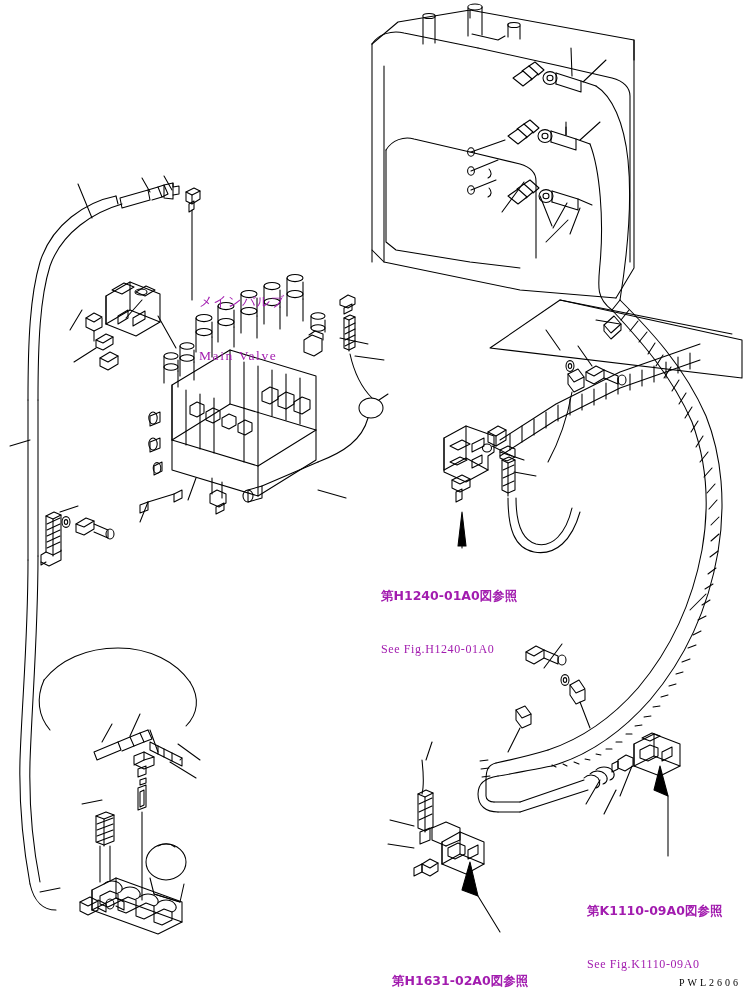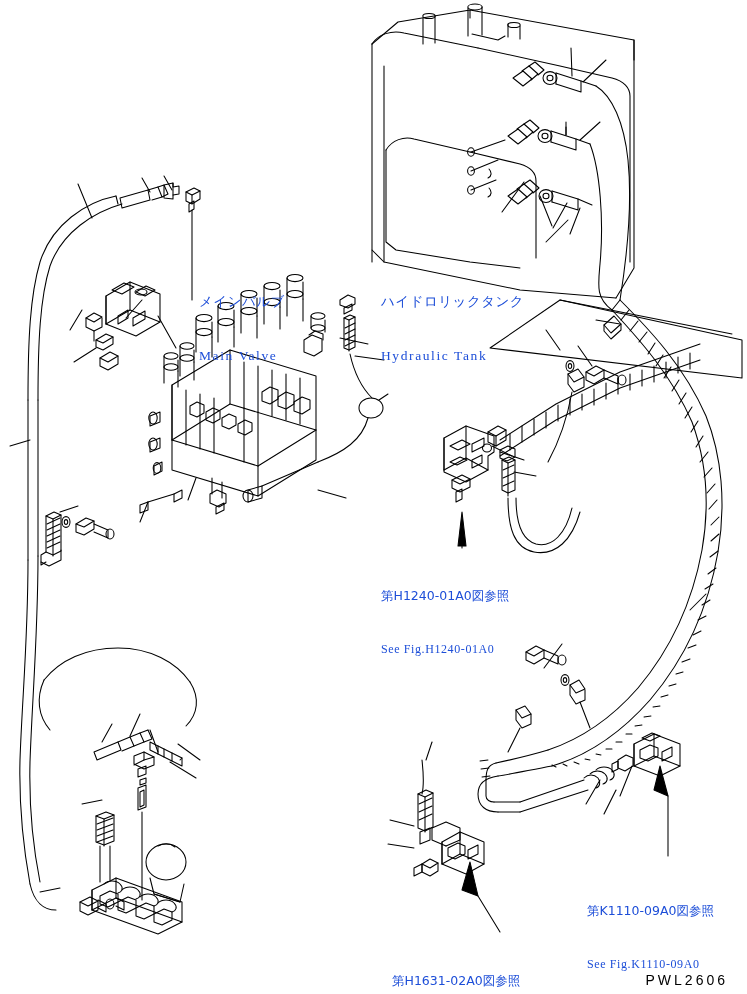--- a/index.html
+++ b/index.html
@@ -6,35 +6,35 @@
   html,body{margin:0;padding:0;background:#ffffff;}
   body{
     width:747px;height:994px;
     font-family:"DejaVu Sans Mono","Liberation Mono",monospace;
     color:#000;
     overflow:hidden;
     position:relative;
   }
   #sheet{position:absolute;inset:0;width:747px;height:994px;}
   svg.dwg{position:absolute;left:0;top:0;width:747px;height:994px;}
-  .lbl{position:absolute;white-space:pre;color:#1d4ed8;}
+  .lbl{position:absolute;white-space:pre;color:#a21caf;}
   .lbl .jp{
     font-family:"DejaVu Sans","Liberation Sans",sans-serif;
     font-size:13.5px;letter-spacing:0.5px;display:block;line-height:1.18;
   }
   .lbl .en{
     font-family:Liberation Serif, serif;
     font-size:13.5px;letter-spacing:1.6px;display:block;line-height:1.22;
   }
-  .ref .jp{font-size:12.5px;letter-spacing:0px;}
+  .ref .jp{font-size:12.5px;letter-spacing:0px;font-weight:bold;}
   .ref .en{font-size:12px;letter-spacing:0.6px;}
   .pagecode{
-    position:absolute;right:19px;bottom:6px;
-    font-family:Liberation Sans, sans-serif;
-    font-size:14px;letter-spacing:3px;
+    position:absolute;right:6px;bottom:6px;
+    font-family:Liberation Serif, serif;
+    font-size:10px;letter-spacing:3px;
   }
   #t-mainvalve{left:199px;top:256px;text-align:left;}
   #t-tank{left:381px;top:256px;text-align:left;}
   #t-h1240{left:381px;top:551px;}
   #t-k1110{left:587px;top:866px;}
   #t-h1631-02{left:392px;top:936px;}
   #t-h1831-01{left:72px;top:957px;}
 </style>
 </head>
 <body>
@@ -575,24 +575,20 @@
       </g>
 
     </g>
   </svg>
 
   <div class="lbl" id="t-mainvalve">
     <span class="jp">メインバルブ</span>
     <span class="en">Main Valve</span>
   </div>
 
-  <div class="lbl" id="t-tank">
-    <span class="jp">ハイドロリックタンク</span>
-    <span class="en">Hydraulic Tank</span>
-  </div>
 
   <div class="lbl ref" id="t-h1240">
     <span class="jp">第H1240-01A0図参照</span>
     <span class="en">See Fig.H1240-01A0</span>
   </div>
 
   <div class="lbl ref" id="t-k1110">
     <span class="jp">第K1110-09A0図参照</span>
     <span class="en">See Fig.K1110-09A0</span>
   </div>

